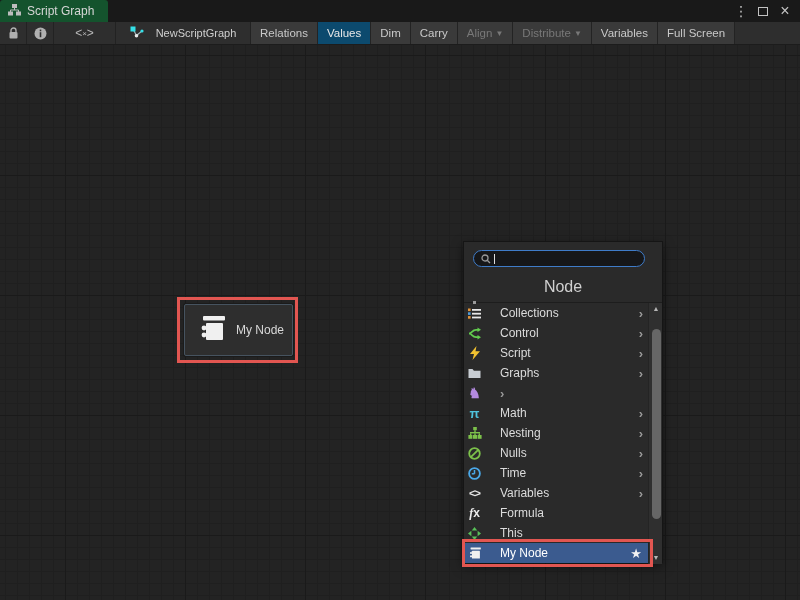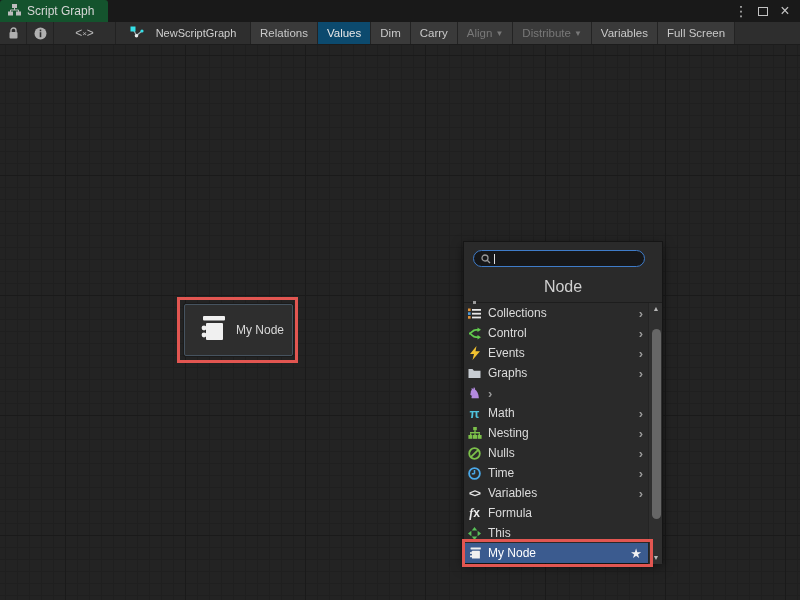--- a/index.html
+++ b/index.html
@@ -66,21 +66,21 @@
                 background:#161719; border:1.5px solid #3f7cc9; border-radius:9px;
                 padding:0 7px; }
   .search-box input { flex:1; background:transparent; border:none; outline:none;
                       color:#e0e0e0; font-size:11px; font-family:"Liberation Sans",sans-serif;
                       min-width:0; }
   .caret-line { width:1px; height:10px; background:#dddddd; }
   .ff-header { text-align:center; color:#d0d0d0; font-size:16px; padding:7px 0 6px 0; }
   .ff-sep { position:relative; height:6px; border-top:1px solid #1d1d1d; }
   .ff-sep-dot { position:absolute; left:9px; top:-2px; width:3px; height:3px; background:#9a9a9a; }
   .ff-list { position:absolute; left:0; top:61px; width:186px; }
-  .ff-row { display:flex; align-items:center; height:20px; padding:0 2px 0 3px; gap:6px; }
+  .ff-row { display:flex; align-items:center; height:20px; padding:0 2px 0 3px; gap:18px; }
   .ff-row.selected { background:#3b5b8f; }
   .ff-icon { width:15px; height:15px; display:inline-flex; align-items:center;
              justify-content:center; flex:0 0 15px; }
   .ff-label { color:#dcdcdc; font-size:12px; flex:1; }
   .ff-row.selected .ff-label { color:#ffffff; }
   .chev { color:#9a9a9a; font-size:13px; padding-right:5px; font-weight:bold; }
   .star { color:#f2f2f2; font-size:13px; padding-right:6px; }
   .glyph { font-size:12px; font-weight:bold; }
 
   
@@ -242,21 +242,21 @@
             </span>
             <span class="ff-label">Control</span>
             <span class="chev">›</span>
           </div>
           <div class="ff-row">
             <span class="ff-icon">
               <svg width="12" height="14" viewBox="0 0 12 14">
                 <polygon points="7.5,0 1,8 5,8 3.5,14 11,5.2 6.5,5.2" fill="#f2c230"></polygon>
               </svg>
             </span>
-            <span class="ff-label">Events</span>
+            <span class="ff-label">Script</span>
             <span class="chev">›</span>
           </div>
           <div class="ff-row">
             <span class="ff-icon">
               <svg width="13" height="11" viewBox="0 0 13 11">
                 <path d="M0.5,1 h4 l1.4,1.8 h6.6 v7.2 h-12 z" fill="#c8cdd3"></path>
               </svg>
             </span>
             <span class="ff-label">Graphs</span>
             <span class="chev">›</span>

